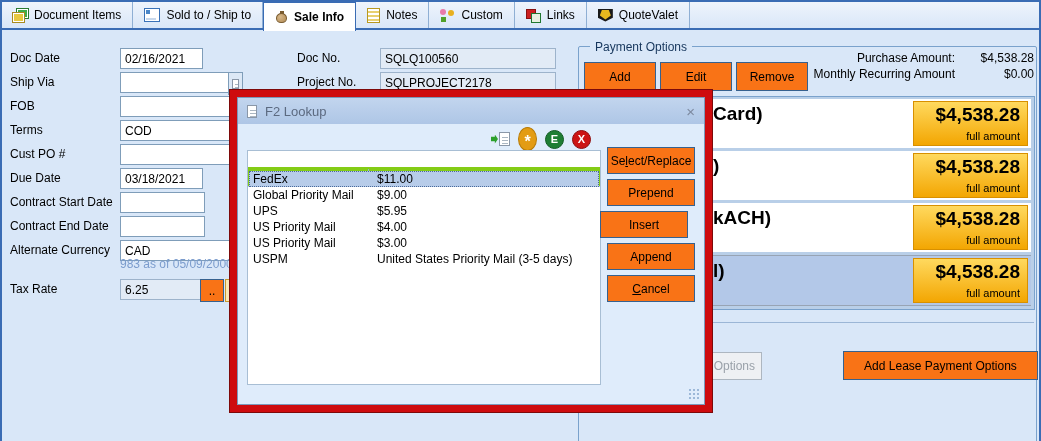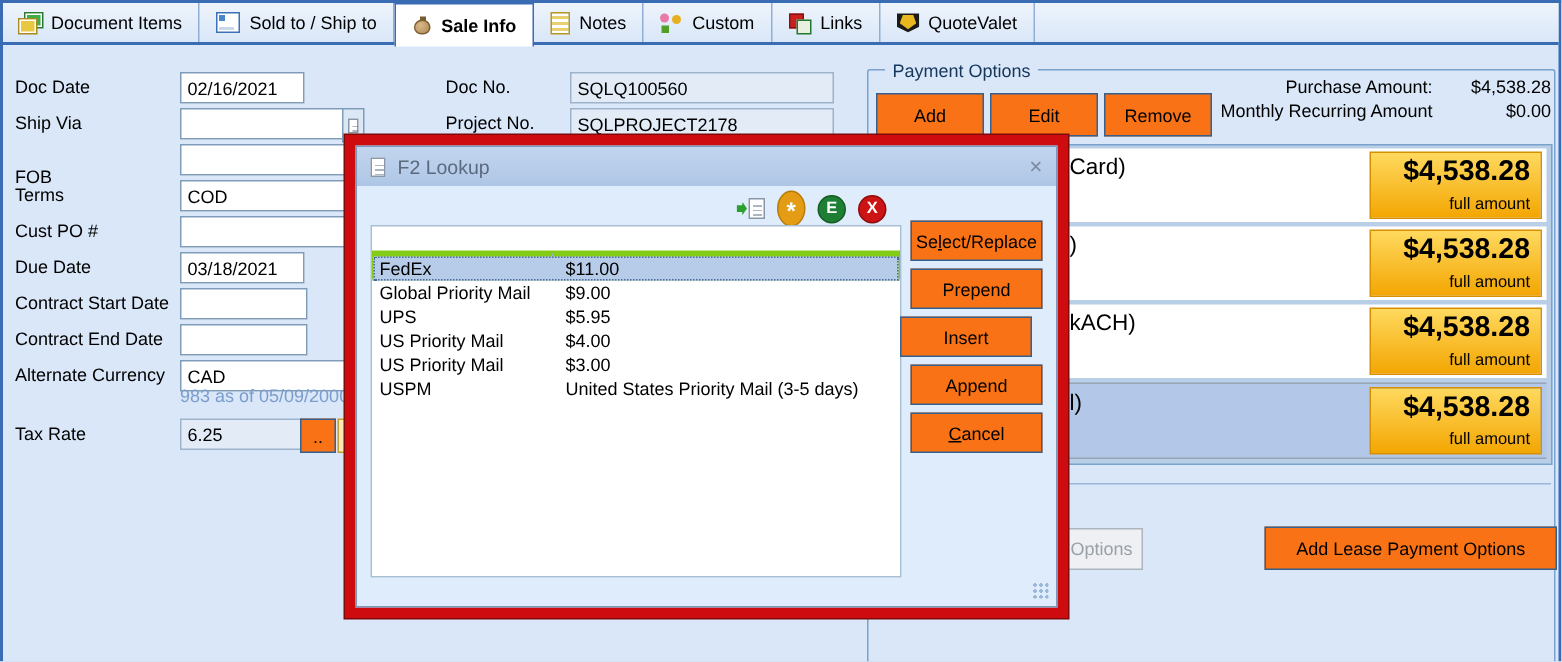--- a/index.html
+++ b/index.html
@@ -53,21 +53,21 @@
   .i-grip{position:absolute;right:5px;bottom:5px;width:11px;height:11px;
           background-image:radial-gradient(#9cb8d8 1.2px,transparent 1.3px);background-size:4px 4px;}
   
   #paybox{position:absolute;left:578px;top:46px;width:457px;height:400px;border:1px solid #7aa2cc;border-radius:2px;}
   #paylegend{position:absolute;left:590px;top:40px;background:#d9e7f8;padding:0 5px;color:#16365c;z-index:2;}
   .amtlabel{position:absolute;text-align:right;white-space:nowrap;}
   
   #paylist{position:absolute;left:706px;top:96px;width:327px;height:212px;background:#b9cfe8;border:1px solid #7aa2cc;overflow:hidden;}
   .payrow{position:absolute;left:1px;width:323px;height:49px;background:#fff;}
   .payrow.sel{background:#b3c8e8;border-top:1px solid #98a4b4;border-bottom:1px solid #98a4b4;}
-  .payrow .frag{position:absolute;left:5px;top:4px;font-weight:normal;font-size:15px;}
+  .payrow .frag{position:absolute;left:5px;top:4px;font-weight:bold;font-size:19px;}
   .amtbox{position:absolute;right:3px;top:2px;bottom:2px;width:115px;
           background:linear-gradient(#ffd95e,#f3a602);border:1px solid #d89000;box-sizing:border-box;
           display:flex;flex-direction:column;align-items:flex-end;justify-content:space-between;padding:2px 7px 3px 0;}
   .amt{font-size:19px;font-weight:bold;}
   .amtnote{font-size:11px;}
   #paysep{position:absolute;left:580px;top:322px;width:454px;border-top:1px solid #9bb6d6;}
   
   #modal{position:absolute;left:230px;top:90px;width:468px;height:308px;border:7px solid #ce0b0e;
          outline:1px solid #7e0909;background:#dfecfb;z-index:10;}
   #mwin{position:absolute;inset:0;border:1px solid #7b98ba;}
@@ -125,21 +125,21 @@
     </div>
 
   <div id="leftform">
       <div class="lbl" style="left: 10px; top: 51px;">Doc Date</div>
       <div class="inp" style="left: 120px; top: 48px; width: 73px;">02/16/2021</div>
       <div class="lbl" style="left: 10px; top: 75px;">Ship Via</div>
       <div class="inp" style="left: 120px; top: 72px; width: 105px;"></div>
       <div class="btn" style="left: 228px; top: 72px; width: 13px; height: 21px; background: rgb(220, 232, 246); border-color: rgb(127, 157, 185);">
         <div class="ic i-page" style="width: 7px; height: 10px;"></div>
       </div>
-      <div class="lbl" style="left: 10px; top: 99px; margin-top: 12px;">FOB</div>
+      <div class="lbl" style="left: 10px; top: 99px;">FOB</div>
       <div class="inp" style="left: 120px; top: 96px; width: 113px;"></div>
       <div class="lbl" style="left: 10px; top: 123px;">Terms</div>
       <div class="inp" style="left: 120px; top: 120px; width: 113px;">COD</div>
       <div class="lbl" style="left: 10px; top: 147px;">Cust PO #</div>
       <div class="inp" style="left: 120px; top: 144px; width: 113px;"></div>
       <div class="lbl" style="left: 10px; top: 171px;">Due Date</div>
       <div class="inp" style="left: 120px; top: 168px; width: 73px;">03/18/2021</div>
       <div class="lbl" style="left: 10px; top: 195px;">Contract Start Date</div>
       <div class="inp" style="left: 120px; top: 192px; width: 75px;"></div>
       <div class="lbl" style="left: 10px; top: 219px;">Contract End Date</div>

